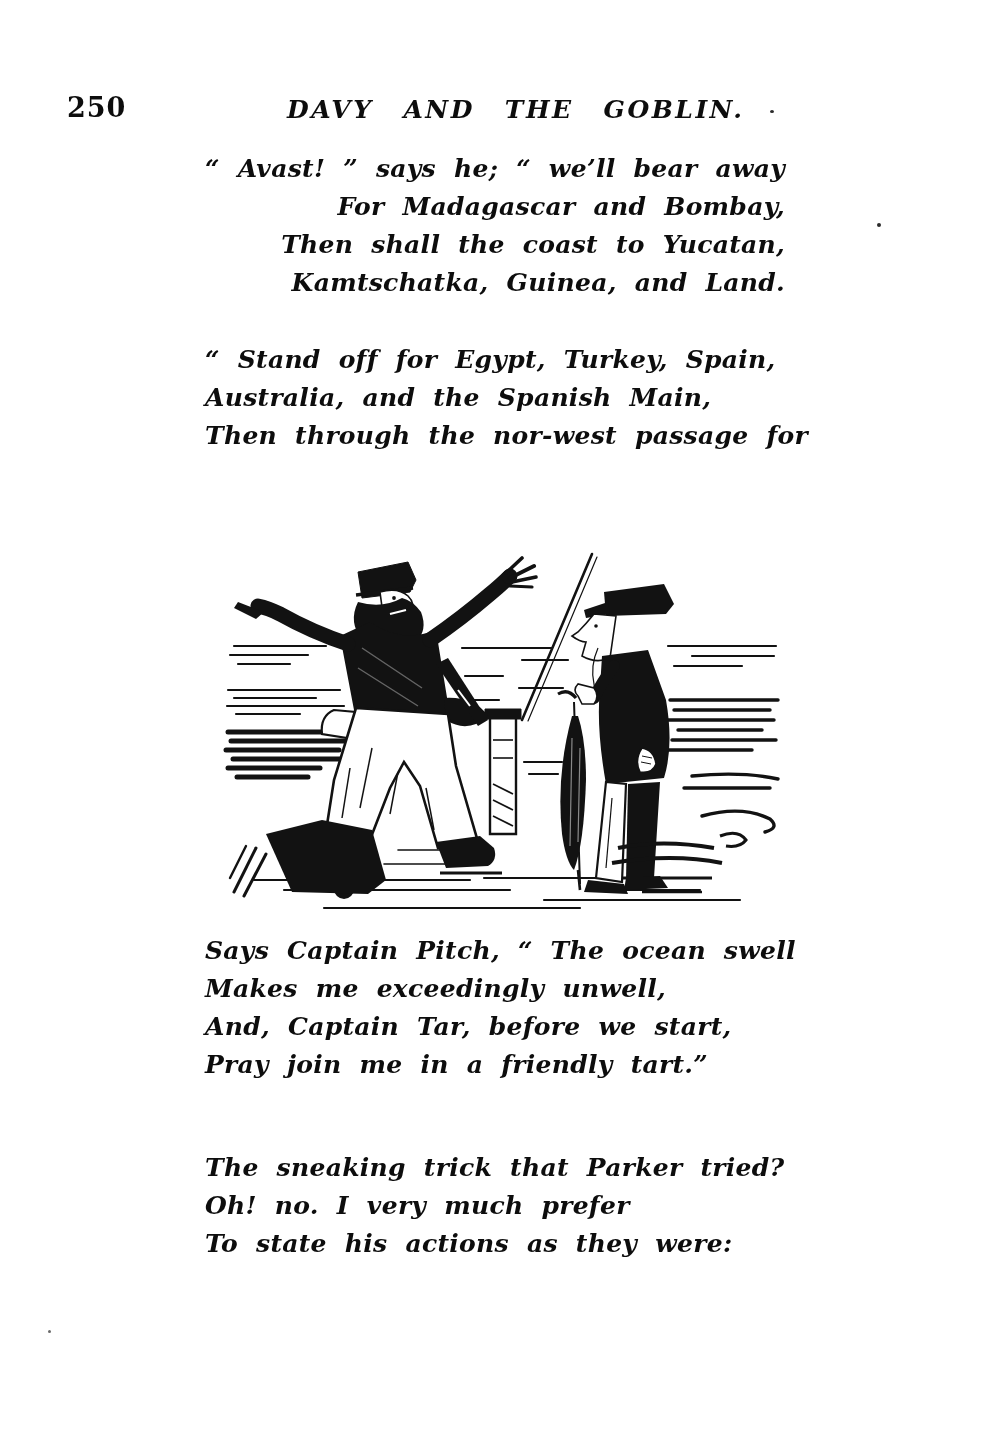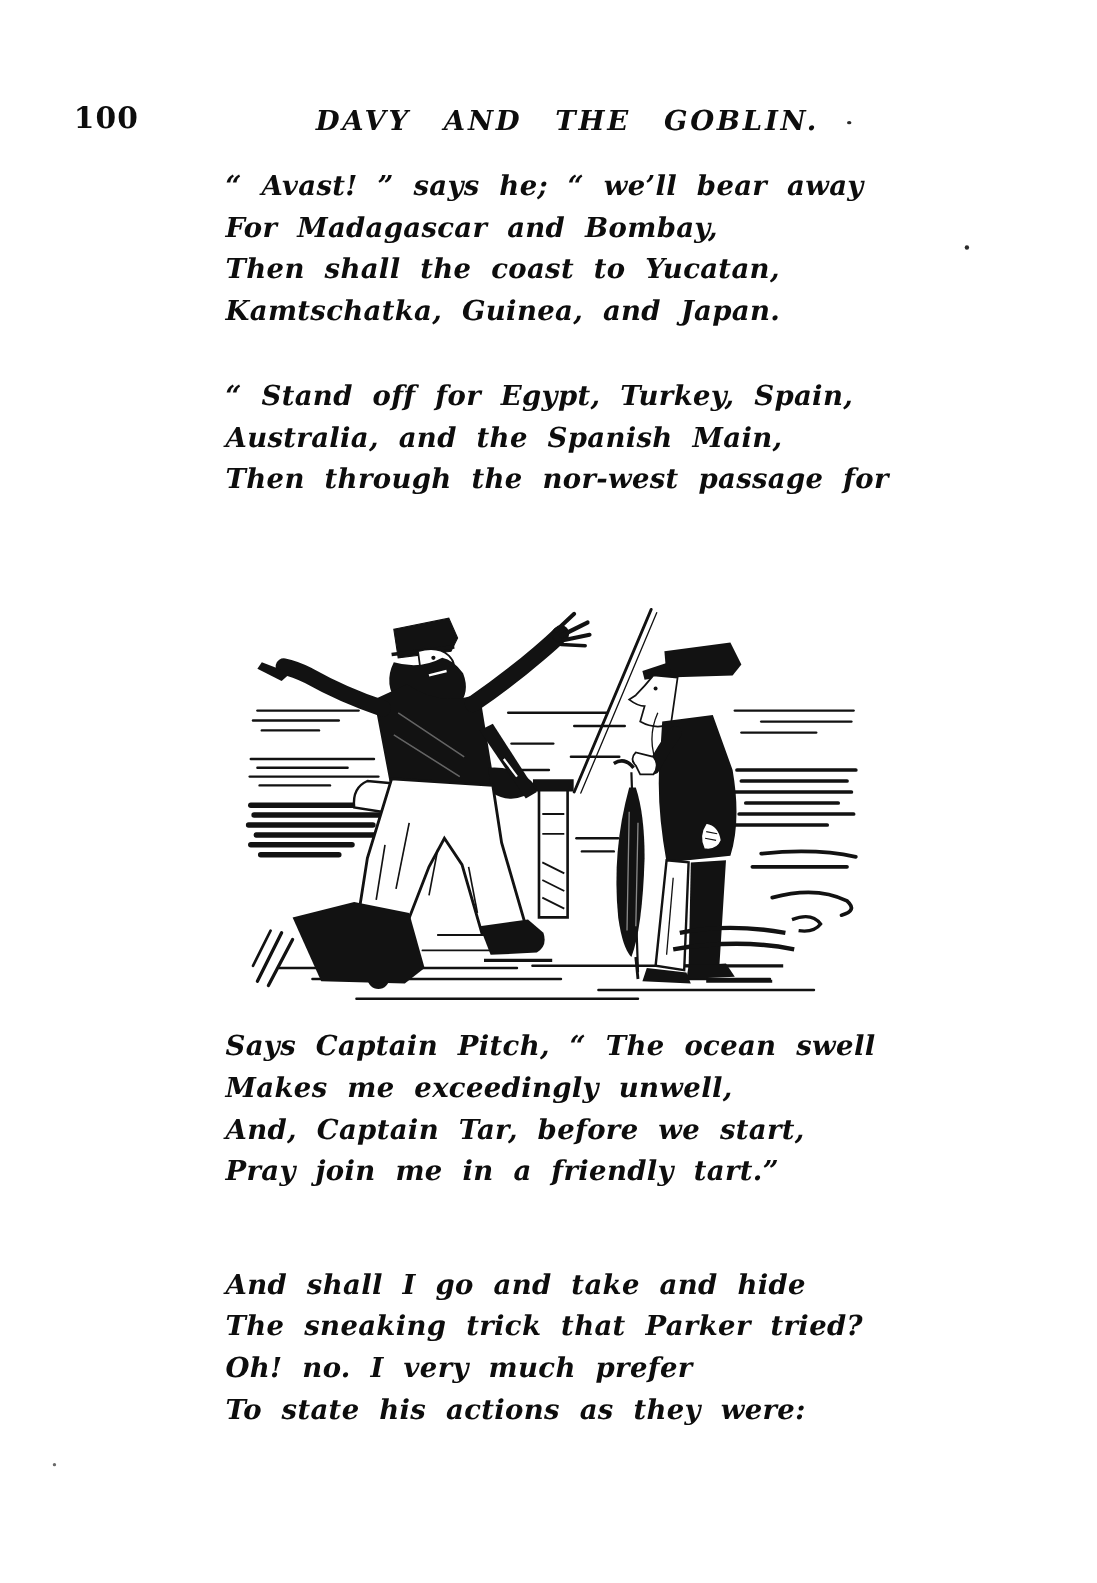--- a/index.html
+++ b/index.html
@@ -14,21 +14,21 @@
   .page-number{
     position:absolute;left:67px;top:92px;
     font-size:27px;font-weight:bold;letter-spacing:1px;
   }
   .header-title{
     position:absolute;left:287px;top:95px;
     font-size:25px;font-weight:bold;font-style:italic;
     letter-spacing:2.5px;word-spacing:0.75em;
   }
   .stanza{position:absolute;left:205px;}
-  .stanza-1{top:150px;}
+  .stanza-1{top:150px;text-align:right;}
   .stanza-2{top:341px;}
   .stanza-3{top:932px;}
   .stanza-4{top:1149px;}
   .poem-line{
     margin:0;
     font-size:25px;line-height:38px;
     font-style:italic;font-weight:bold;
     word-spacing:0.36em;letter-spacing:0.3px;
     white-space:nowrap;
   }
@@ -39,28 +39,28 @@
   .speck{position:absolute;background:#2b2b2b;border-radius:50%;}
   .speck-1{left:770px;top:110px;width:4px;height:3px;}
   .speck-2{left:877px;top:223px;width:4px;height:4px;}
   .speck-3{left:48px;top:1330px;width:3px;height:3px;background:#6a6a6a;}
 </style>
 </head>
 <body>
 
 <div class="page">
 
-  <div class="page-number">100</div>
+  <div class="page-number">250</div>
   <div class="header-title">DAVY AND THE GOBLIN.</div>
 
   <div class="stanza stanza-1">
     <p class="poem-line">“ Avast! ”  says  he;  “ we’ll  bear away</p>
     <p class="poem-line">For  Madagascar  and  Bombay,</p>
     <p class="poem-line">Then  shall  the  coast  to  Yucatan,</p>
-    <p class="poem-line">Kamtschatka,  Guinea,  and  Japan.</p>
+    <p class="poem-line">Kamtschatka,  Guinea,  and  Land.</p>
   </div>
 
   <div class="stanza stanza-2">
     <p class="poem-line">“ Stand  off  for  Egypt,  Turkey,  Spain,</p>
     <p class="poem-line">Australia,  and  the  Spanish  Main,</p>
     <p class="poem-line">Then  through  the  nor-west  passage  for</p>
   </div>
 
   <svg class="illustration" viewBox="0 0 560 368" role="img" xmlns="http://www.w3.org/2000/svg" aria-label="Woodcut engraving: on a ship's deck a burly bearded captain in a dark jacket and white trousers gestures with both arms spread wide, while a long-nosed captain in a peaked cap and frock coat stands facing him, hands resting on a closed umbrella; sea horizon lines behind and a rigging rope and bollard between them.">
     <g stroke="#121212" stroke-linecap="round" fill="none">
@@ -218,21 +218,20 @@
   </svg>
 
   <div class="stanza stanza-3">
     <p class="poem-line">Says  Captain  Pitch,  “ The  ocean  swell</p>
     <p class="poem-line">Makes  me  exceedingly  unwell,</p>
     <p class="poem-line">And,  Captain  Tar,  before  we  start,</p>
     <p class="poem-line">Pray  join  me  in  a  friendly  tart.”</p>
   </div>
 
   <div class="stanza stanza-4">
-    <p class="poem-line">And  shall  I  go  and  take  and  hide</p>
     <p class="poem-line">The  sneaking  trick  that  Parker  tried?</p>
     <p class="poem-line">Oh!  no.   I  very  much  prefer</p>
     <p class="poem-line">To  state  his  actions  as  they  were:</p>
   </div>
 
   <div class="speck speck-1"></div>
   <div class="speck speck-2"></div>
   <div class="speck speck-3"></div>
 
 </div>

